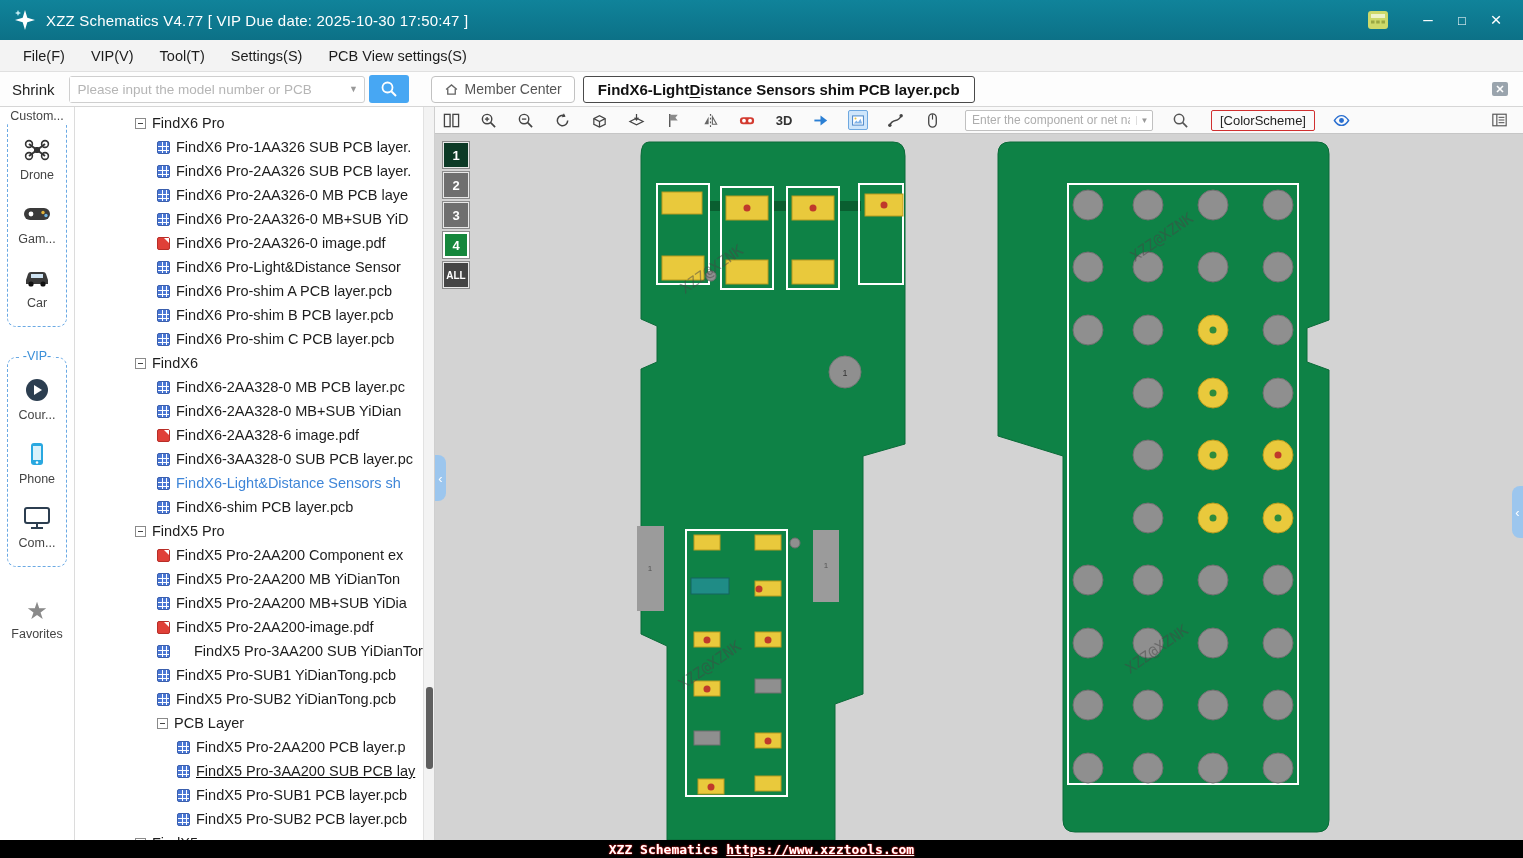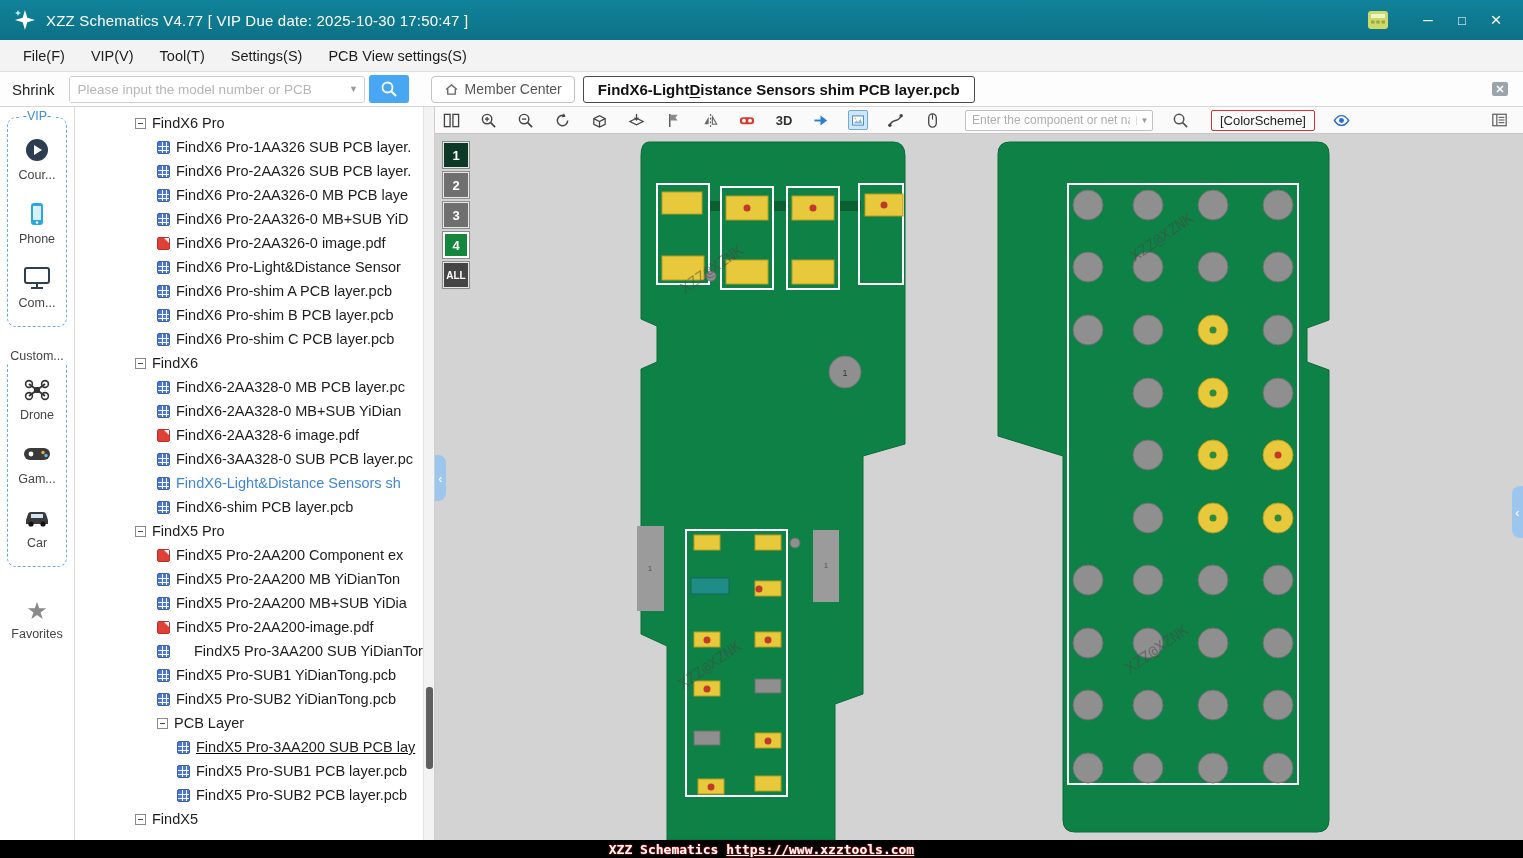--- a/index.html
+++ b/index.html
@@ -149,53 +149,20 @@
   <svg class="tb2-right" width="18" height="16" viewBox="0 0 18 16">
     <rect x="1" y="1" width="16" height="14" rx="2" fill="#9aa4ad"></rect>
     <path d="M6 5 L12 11 M12 5 L6 11" stroke="#fff" stroke-width="1.6"></path>
   </svg>
 </div>
 
 <div class="main">
 
   <aside class="iconbar">
     <div class="dash-box">
-      <span class="dash-label">-VIP-</span>
-      <div class="side-item">
-        <span class="sicon">
-          <svg width="26" height="26" viewBox="0 0 26 26">
-              <circle cx="13" cy="13" r="11" fill="#2c3e50"></circle>
-              <path d="M10 8 L18 13 L10 18 Z" fill="#fff"></path>
-            </svg>
-        </span>
-        <span class="slabel">Cour...</span>
-      </div>
-      <div class="side-item">
-        <span class="sicon">
-          <svg width="26" height="26" viewBox="0 0 26 26">
-              <rect x="7" y="2" width="12" height="22" rx="3" fill="#29a8e0"></rect>
-              <rect x="9" y="5" width="8" height="14" fill="#d8f1fb"></rect>
-              <circle cx="13" cy="21.5" r="1.3" fill="#fff"></circle>
-            </svg>
-        </span>
-        <span class="slabel">Phone</span>
-      </div>
-      <div class="side-item">
-        <span class="sicon">
-          <svg width="28" height="26" viewBox="0 0 28 26">
-              <rect x="2" y="3" width="24" height="15" rx="2" fill="none" stroke="#2c3e50" stroke-width="2"></rect>
-              <line x1="14" y1="18" x2="14" y2="22" stroke="#2c3e50" stroke-width="2"></line>
-              <line x1="8" y1="23" x2="20" y2="23" stroke="#2c3e50" stroke-width="2"></line>
-            </svg>
-        </span>
-        <span class="slabel">Com...</span>
-      </div>
-    </div>
-
-    <div class="dash-box">
       <span class="dash-label" style="color:#444;">Custom...</span>
       <div class="side-item">
         <span class="sicon">
           <svg width="28" height="26" viewBox="0 0 28 26">
               <line x1="6" y1="7" x2="22" y2="19" stroke="#333" stroke-width="2"></line>
               <line x1="22" y1="7" x2="6" y2="19" stroke="#333" stroke-width="2"></line>
               <circle cx="6" cy="7" r="3.4" fill="none" stroke="#333" stroke-width="1.6"></circle>
               <circle cx="22" cy="7" r="3.4" fill="none" stroke="#333" stroke-width="1.6"></circle>
               <circle cx="6" cy="19" r="3.4" fill="none" stroke="#333" stroke-width="1.6"></circle>
               <circle cx="22" cy="19" r="3.4" fill="none" stroke="#333" stroke-width="1.6"></circle>
@@ -221,20 +188,53 @@
               <path d="M3 13 L5 7 Q5.5 5 8 5 H20 Q22.5 5 23 7 L25 13 V17 H3 Z" fill="#3a3a3a"></path>
               <rect x="8" y="7" width="12" height="4" fill="#cfe3f2"></rect>
               <circle cx="8" cy="17" r="2.6" fill="#111"></circle>
               <circle cx="20" cy="17" r="2.6" fill="#111"></circle>
             </svg>
         </span>
         <span class="slabel">Car</span>
       </div>
     </div>
 
+    <div class="dash-box">
+      <span class="dash-label">-VIP-</span>
+      <div class="side-item">
+        <span class="sicon">
+          <svg width="26" height="26" viewBox="0 0 26 26">
+              <circle cx="13" cy="13" r="11" fill="#2c3e50"></circle>
+              <path d="M10 8 L18 13 L10 18 Z" fill="#fff"></path>
+            </svg>
+        </span>
+        <span class="slabel">Cour...</span>
+      </div>
+      <div class="side-item">
+        <span class="sicon">
+          <svg width="26" height="26" viewBox="0 0 26 26">
+              <rect x="7" y="2" width="12" height="22" rx="3" fill="#29a8e0"></rect>
+              <rect x="9" y="5" width="8" height="14" fill="#d8f1fb"></rect>
+              <circle cx="13" cy="21.5" r="1.3" fill="#fff"></circle>
+            </svg>
+        </span>
+        <span class="slabel">Phone</span>
+      </div>
+      <div class="side-item">
+        <span class="sicon">
+          <svg width="28" height="26" viewBox="0 0 28 26">
+              <rect x="2" y="3" width="24" height="15" rx="2" fill="none" stroke="#2c3e50" stroke-width="2"></rect>
+              <line x1="14" y1="18" x2="14" y2="22" stroke="#2c3e50" stroke-width="2"></line>
+              <line x1="8" y1="23" x2="20" y2="23" stroke="#2c3e50" stroke-width="2"></line>
+            </svg>
+        </span>
+        <span class="slabel">Com...</span>
+      </div>
+    </div>
+
     <div class="side-item fav">
       <span class="star-glyph">★</span>
       <span class="slabel">Favorites</span>
     </div>
   </aside>
 
   <div class="treepanel">
     <div>
         <div class="tree-row" style="padding-left: 60px;">
           <span class="minusbox"></span>
@@ -332,20 +332,24 @@
           <span class="fico pcbicon"></span>
           <span class="tree-label">FindX5 Pro-SUB1 YiDianTong.pcb</span>
         </div>
         <div class="tree-row" style="padding-left: 82px;">
           <span class="fico pcbicon"></span>
           <span class="tree-label">FindX5 Pro-SUB2 YiDianTong.pcb</span>
         </div>
         <div class="tree-row" style="padding-left: 82px;">
           <span class="minusbox"></span>
           <span class="tree-label">PCB Layer</span>
+        </div>
+        <div class="tree-row" style="padding-left: 102px;">
+          <span class="fico pcbicon"></span>
+          <span class="tree-label">FindX5 Pro-2AA200 PCB layer.p</span>
         </div>
         <div class="tree-row" style="padding-left: 102px; text-decoration: underline;">
           <span class="fico pcbicon"></span>
           <span class="tree-label">FindX5 Pro-3AA200 SUB PCB lay</span>
         </div>
         <div class="tree-row" style="padding-left: 102px;">
           <span class="fico pcbicon"></span>
           <span class="tree-label">FindX5 Pro-SUB1 PCB layer.pcb</span>
         </div>
         <div class="tree-row" style="padding-left: 102px;">

